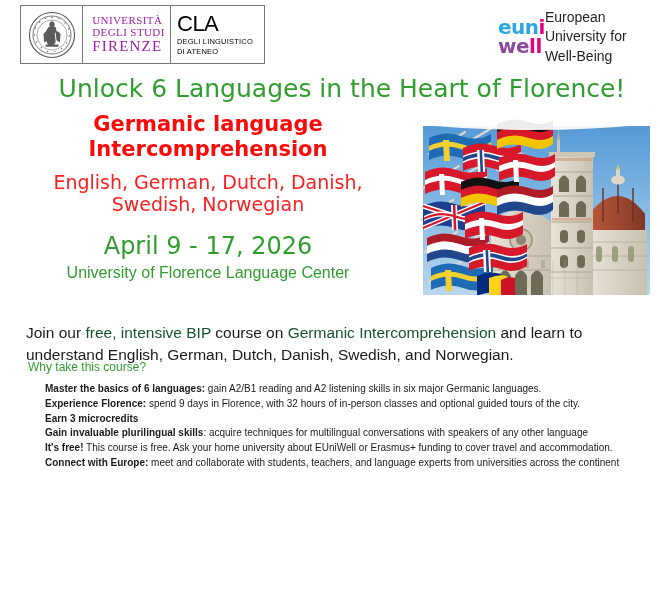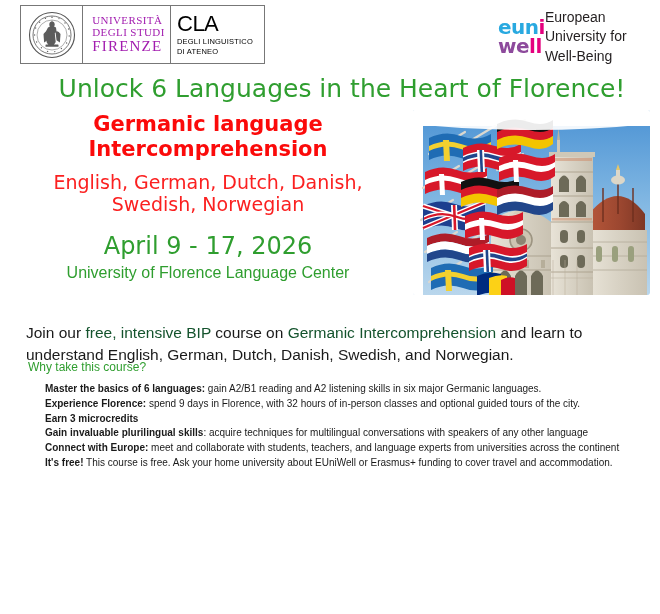--- a/index.html
+++ b/index.html
@@ -463,15 +463,15 @@
 
 <p class="intro"><span>Join our </span><span class="red">free, intensive BIP</span><span> course on </span><span class="red">Germanic Intercomprehension</span><span> and learn to understand English, German, Dutch, Danish, Swedish, and Norwegian.</span></p>
 
 <div class="why">Why take this course?</div>
 
 <div class="benefits">
   <div class="benefit"><b>Master the basics of 6 languages:</b><span> gain A2/B1 reading and A2 listening skills in six major Germanic languages.</span></div>
   <div class="benefit"><b>Experience Florence:</b><span> spend 9 days in Florence, with 32 hours of in-person classes and optional guided tours of the city.</span></div>
   <div class="benefit"><b>Earn 3 microcredits</b><span></span></div>
   <div class="benefit"><b>Gain invaluable plurilingual skills</b><span>: acquire techniques for multilingual conversations with speakers of any other language</span></div>
+  <div class="benefit"><b>It's free!</b><span> This course is free. Ask your home university about EUniWell or Erasmus+ funding to cover travel and accommodation.</span></div>
   <div class="benefit"><b>Connect with Europe:</b><span> meet and collaborate with students, teachers, and language experts from universities across the continent</span></div>
-  <div class="benefit"><b>It's free!</b><span> This course is free. Ask your home university about EUniWell or Erasmus+ funding to cover travel and accommodation.</span></div>
 </div>
 
 </body></html>

